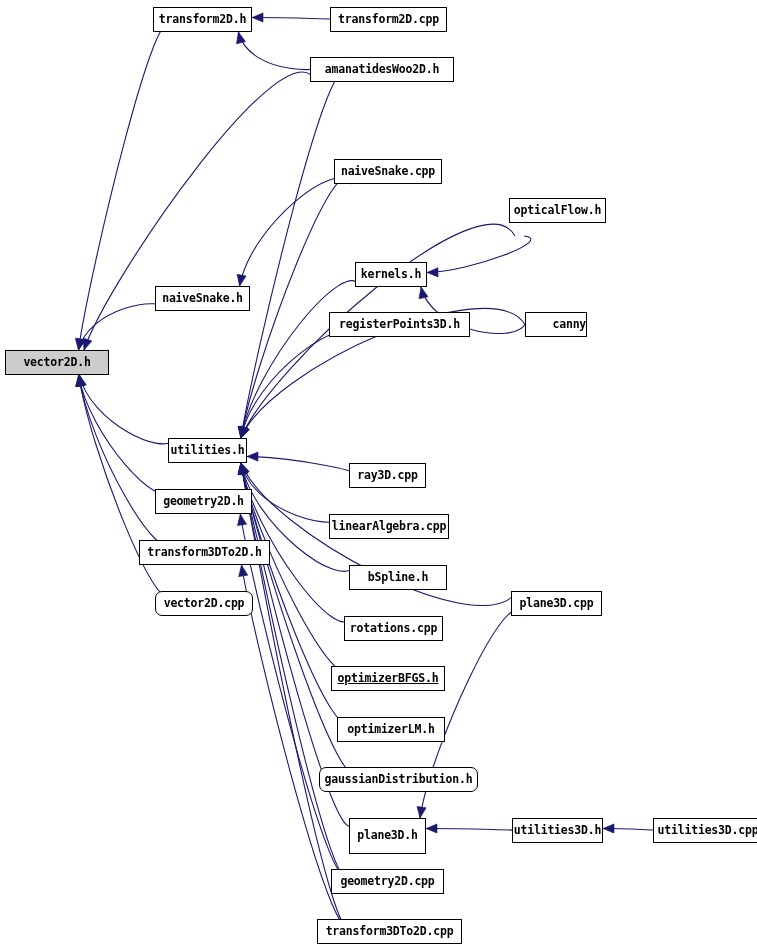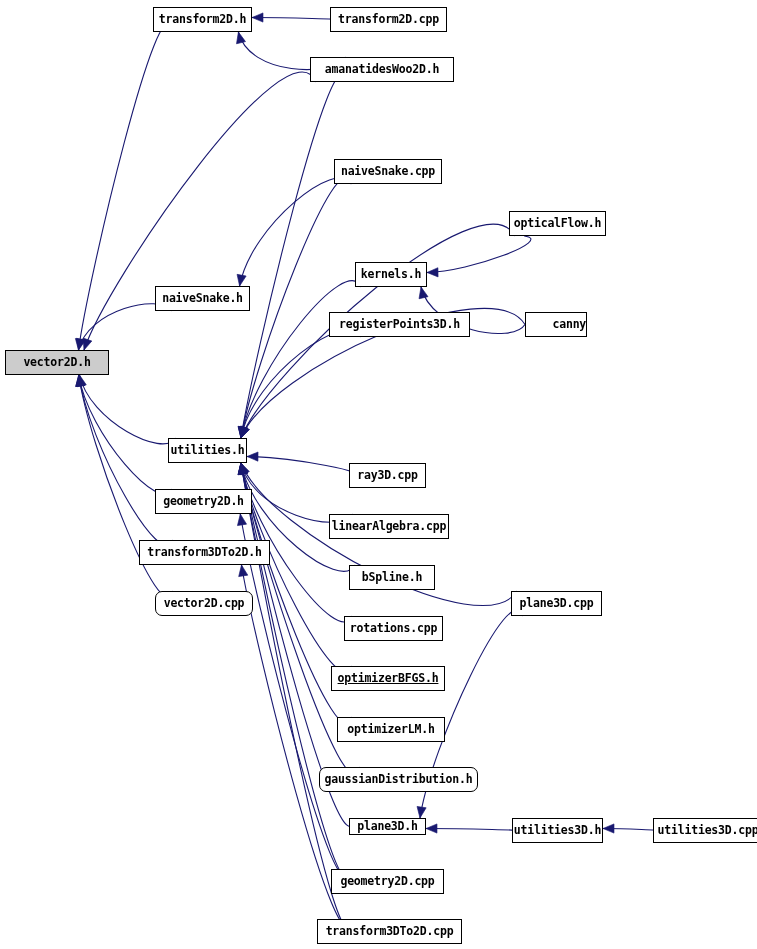--- a/index.html
+++ b/index.html
@@ -144,21 +144,21 @@
       </div>
       <div class="node-box" style="left: 330px; top: 7px; width: 117px; height: 25px;">
         <span class="node-label">transform2D.cpp</span>
       </div>
       <div class="node-box" style="left: 310px; top: 57px; width: 144px; height: 25px;">
         <span class="node-label">amanatidesWoo2D.h</span>
       </div>
       <div class="node-box" style="left: 334px; top: 159px; width: 108px; height: 25px;">
         <span class="node-label">naiveSnake.cpp</span>
       </div>
-      <div class="node-box" style="left: 509px; top: 211px; width: 97px; height: 25px;">
+      <div class="node-box" style="left: 509px; top: 198px; width: 97px; height: 25px;">
         <span class="node-label">opticalFlow.h</span>
       </div>
       <div class="node-box" style="left: 355px; top: 262px; width: 72px; height: 25px;">
         <span class="node-label">kernels.h</span>
       </div>
       <div class="node-box" style="left: 155px; top: 286px; width: 95px; height: 25px;">
         <span class="node-label">naiveSnake.h</span>
       </div>
       <div class="node-box" style="left: 329px; top: 312px; width: 141px; height: 25px;">
         <span class="node-label">registerPoints3D.h</span>
@@ -174,42 +174,42 @@
       </div>
       <div class="node-box" style="left: 155px; top: 489px; width: 97px; height: 25px;">
         <span class="node-label">geometry2D.h</span>
       </div>
       <div class="node-box" style="left: 329px; top: 514px; width: 120px; height: 25px;">
         <span class="node-label">linearAlgebra.cpp</span>
       </div>
       <div class="node-box" style="left: 139px; top: 540px; width: 131px; height: 25px;">
         <span class="node-label">transform3DTo2D.h</span>
       </div>
-      <div class="node-box" style="left: 349px; top: 565px; width: 86px; height: 25px;">
+      <div class="node-box" style="left: 349px; top: 565px; width: 98px; height: 25px;">
         <span class="node-label">bSpline.h</span>
       </div>
       <div class="node-box" style="left: 155px; top: 591px; width: 98px; height: 25px; border-radius: 7px;">
         <span class="node-label">vector2D.cpp</span>
       </div>
       <div class="node-box" style="left: 511px; top: 591px; width: 91px; height: 25px;">
         <span class="node-label">plane3D.cpp</span>
       </div>
       <div class="node-box" style="left: 344px; top: 616px; width: 99px; height: 25px;">
         <span class="node-label">rotations.cpp</span>
       </div>
       <div class="node-box" style="left: 331px; top: 666px; width: 114px; height: 25px; text-decoration: underline;">
         <span class="node-label">optimizerBFGS.h</span>
       </div>
       <div class="node-box" style="left: 337px; top: 717px; width: 108px; height: 25px;">
         <span class="node-label">optimizerLM.h</span>
       </div>
       <div class="node-box" style="left: 319px; top: 767px; width: 159px; height: 25px; border-radius: 7px;">
         <span class="node-label">gaussianDistribution.h</span>
       </div>
-      <div class="node-box" style="left: 349px; top: 818px; width: 77px; height: 17px;">
+      <div class="node-box" style="left: 349px; top: 818px; width: 77px; height: 36px;">
         <span class="node-label">plane3D.h</span>
       </div>
       <div class="node-box" style="left: 512px; top: 818px; width: 91px; height: 25px;">
         <span class="node-label">utilities3D.h</span>
       </div>
       <div class="node-box" style="left: 653px; top: 818px; width: 110px; height: 25px;">
         <span class="node-label">utilities3D.cpp</span>
       </div>
       <div class="node-box" style="left: 331px; top: 869px; width: 113px; height: 25px;">
         <span class="node-label">geometry2D.cpp</span>

